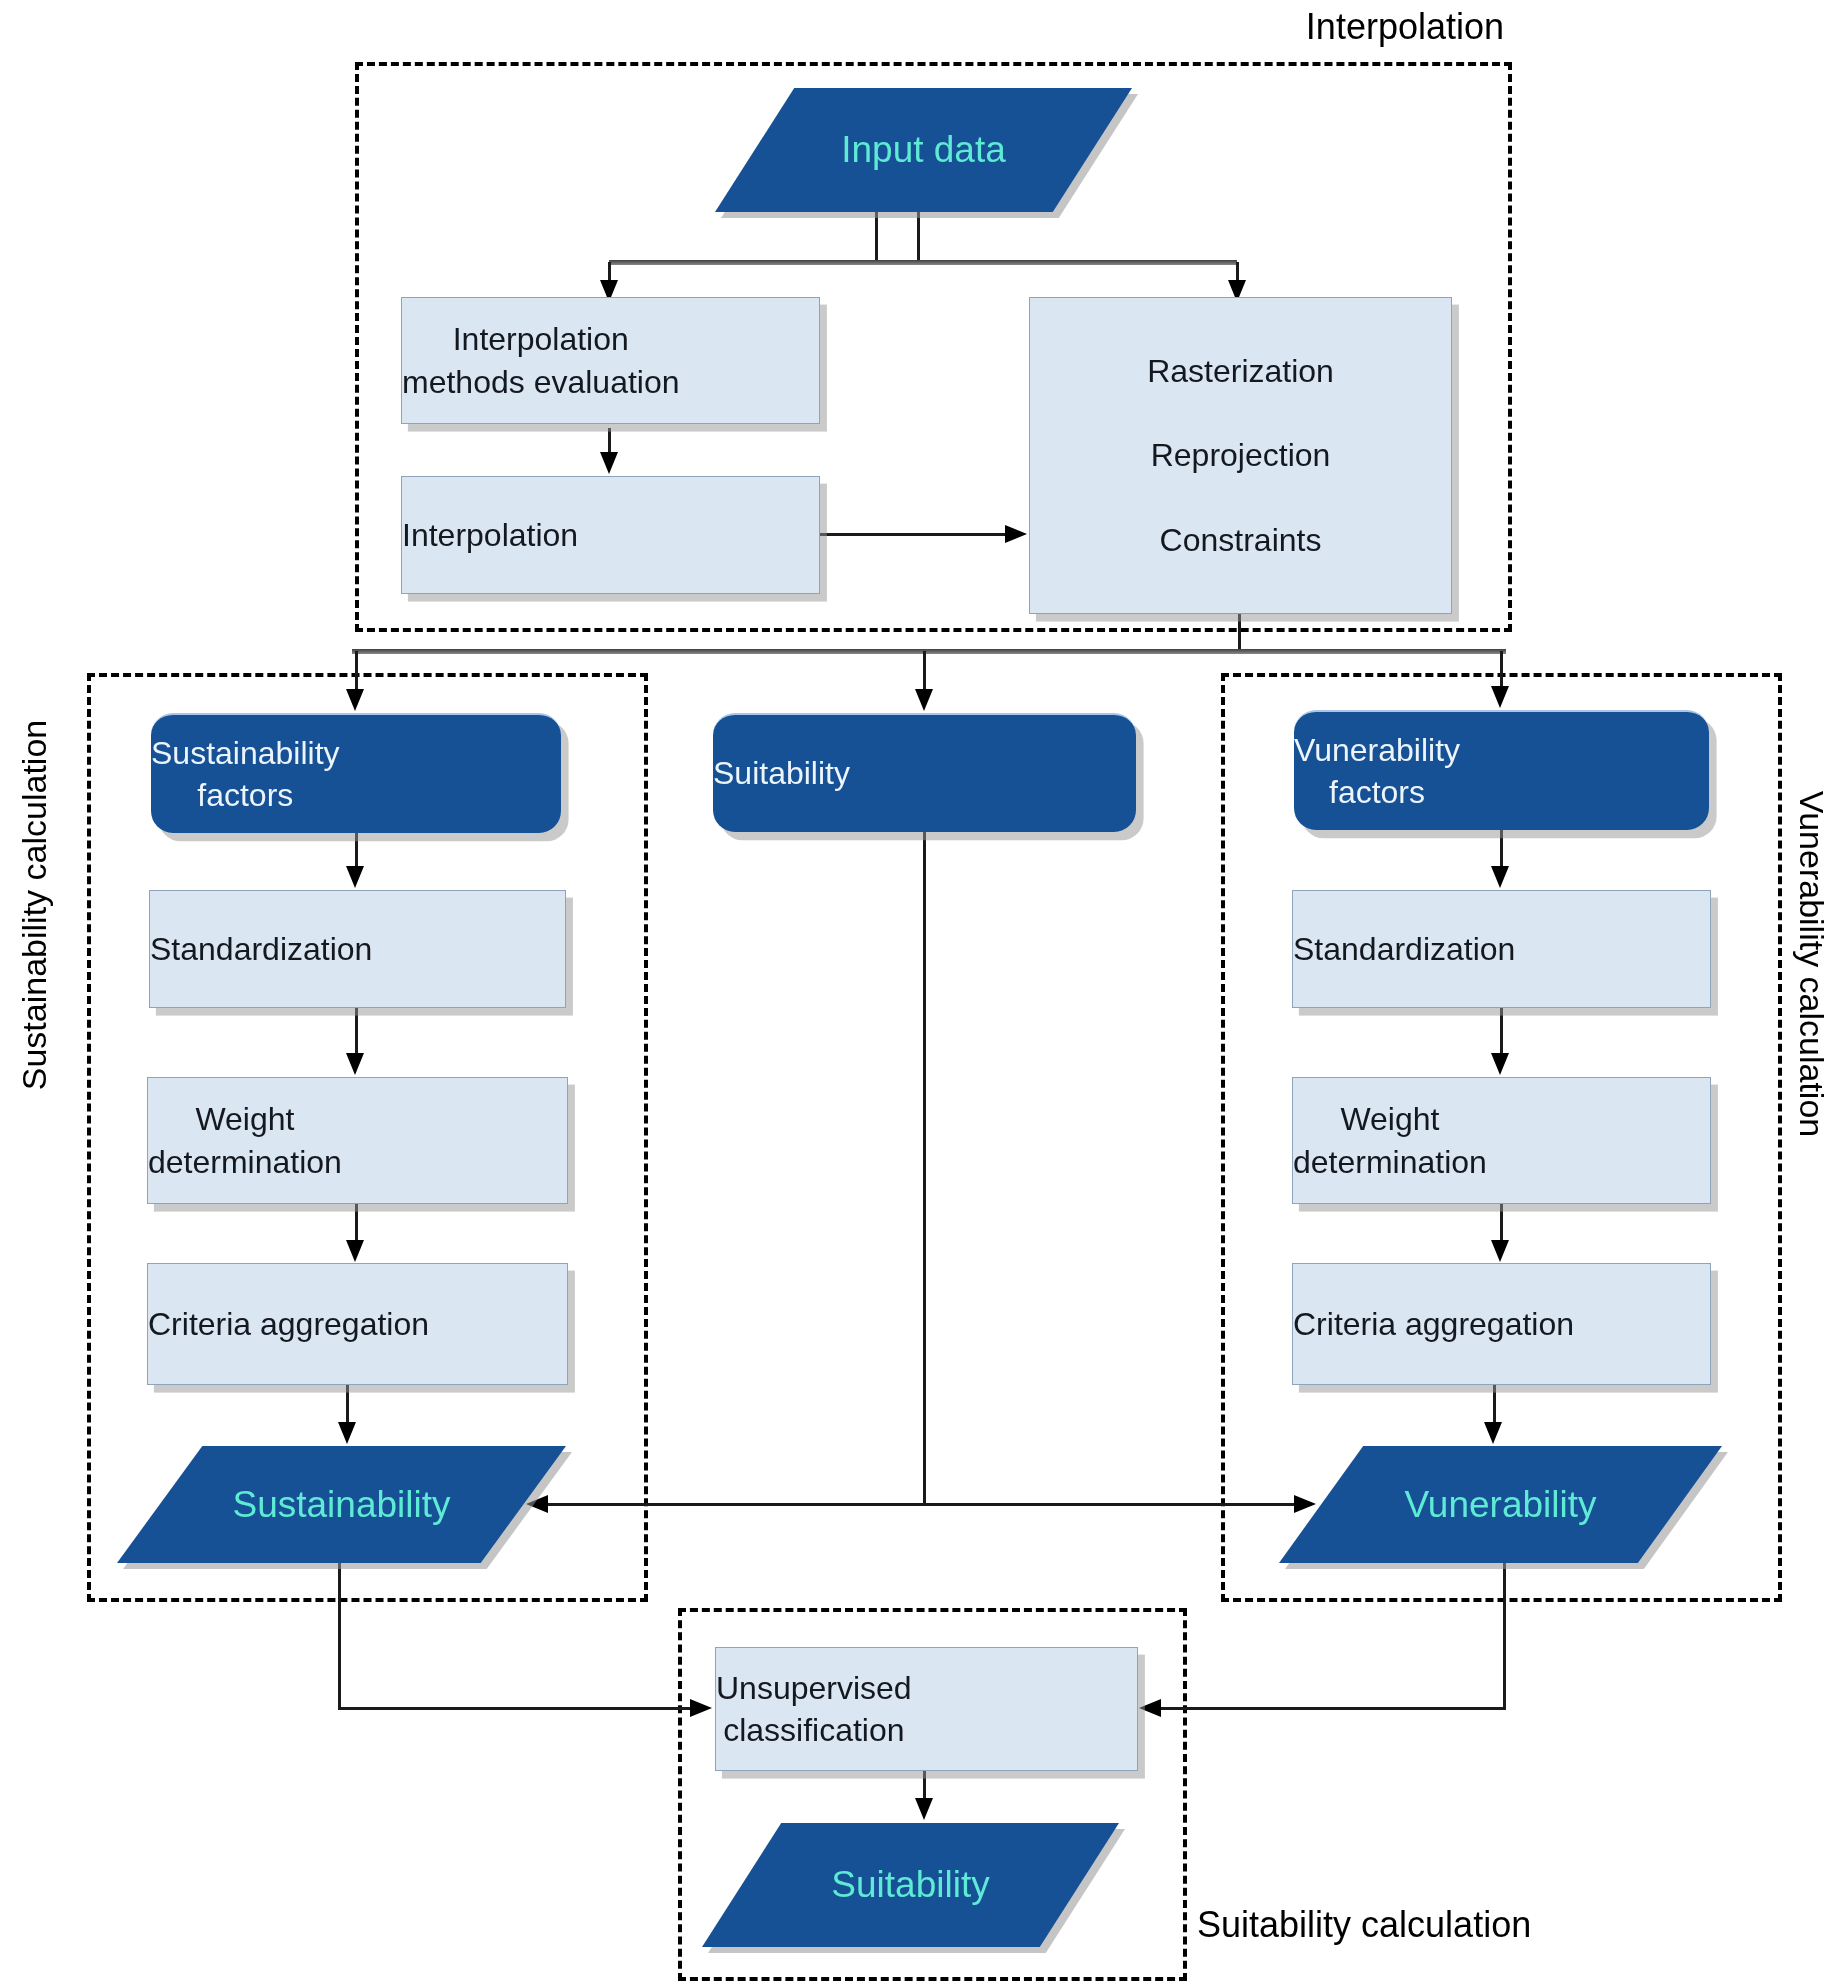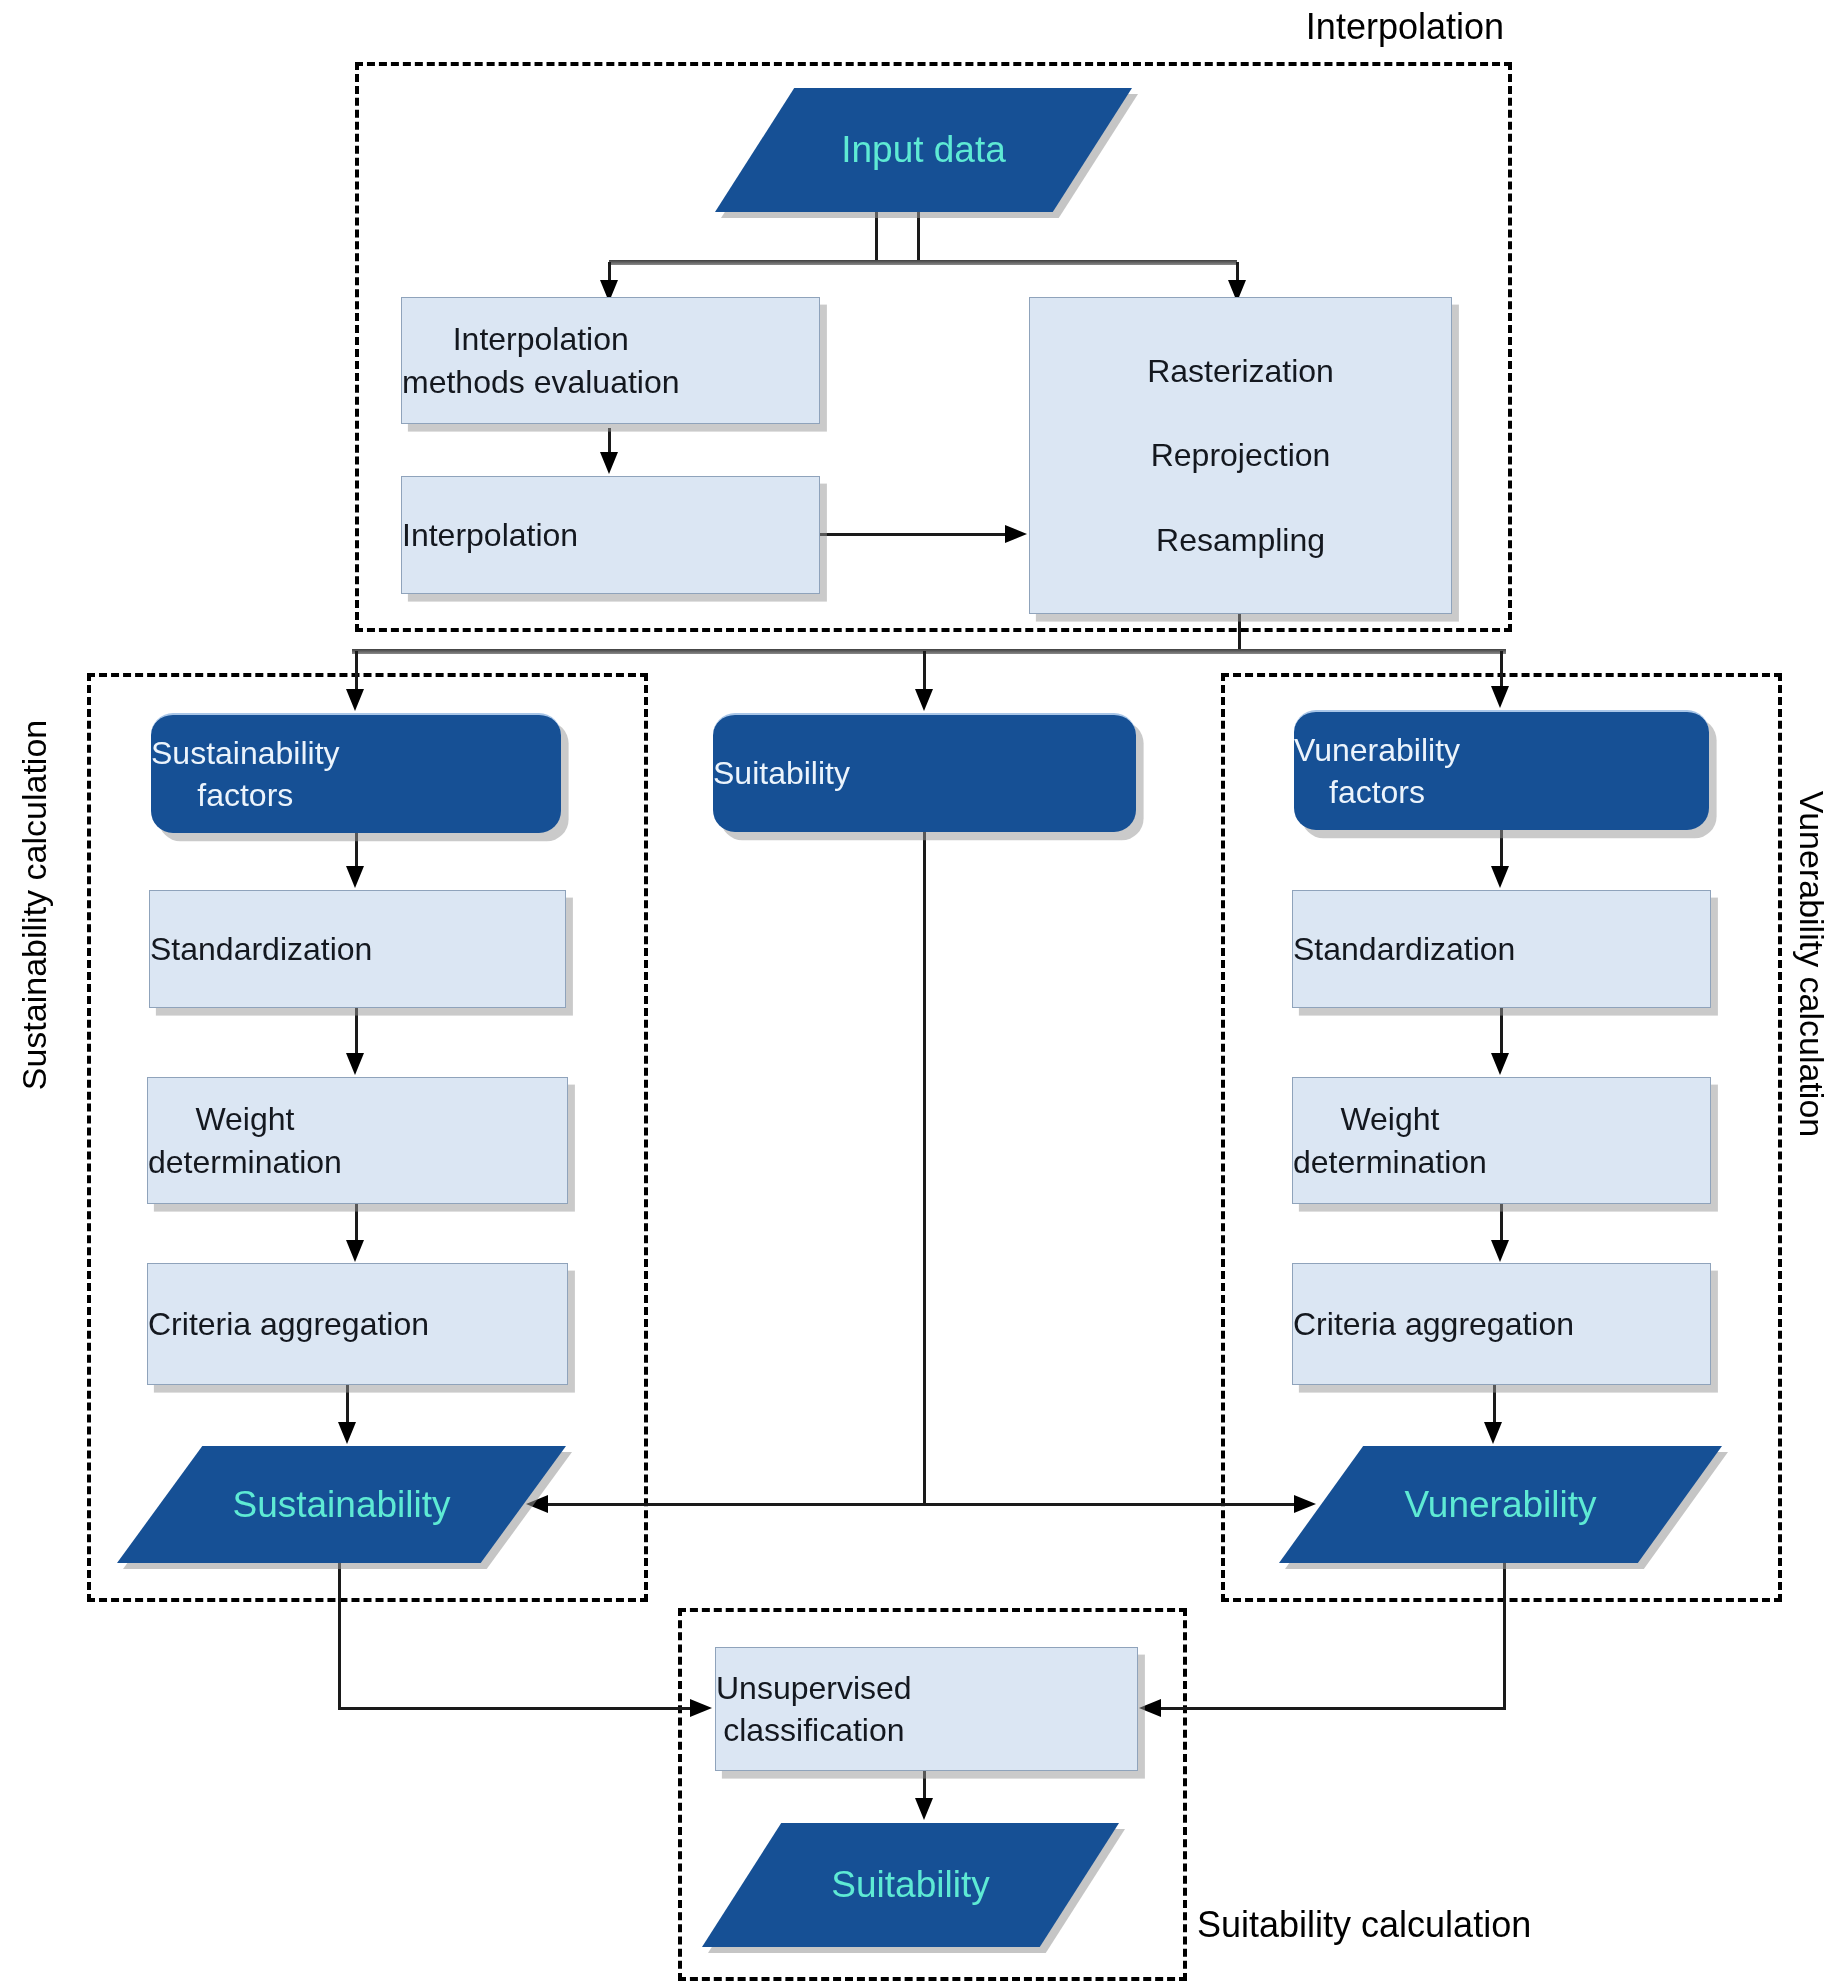--- a/index.html
+++ b/index.html
@@ -129,21 +129,21 @@
   </div>
 
   <div class="node light" style="left:401px;top:297px;width:417px;height:125px;">
     <span class="lbl">Interpolation
 methods evaluation</span>
   </div>
 
   <div class="node light raster-node" style="left:1029px;top:297px;width:421px;height:296px;">
     <span class="lbl">Rasterization</span>
     <span class="lbl">Reprojection</span>
-    <span class="lbl">Resampling</span>
+    <span class="lbl">Constraints</span>
   </div>
 
   <div class="node light" style="left:401px;top:476px;width:417px;height:116px;">
     <span class="lbl">Interpolation</span>
   </div>
 
   <div class="node dark rounded" style="left:151px;top:713px;width:410px;height:118px;">
     <span class="lbl">Sustainability
 factors</span>
   </div>

